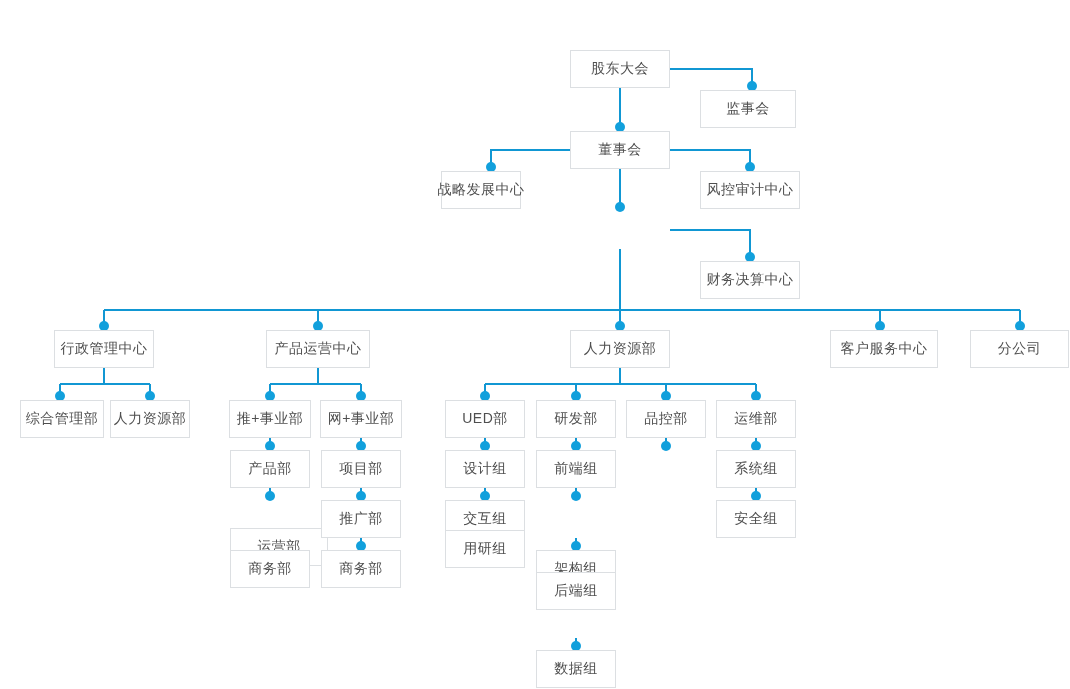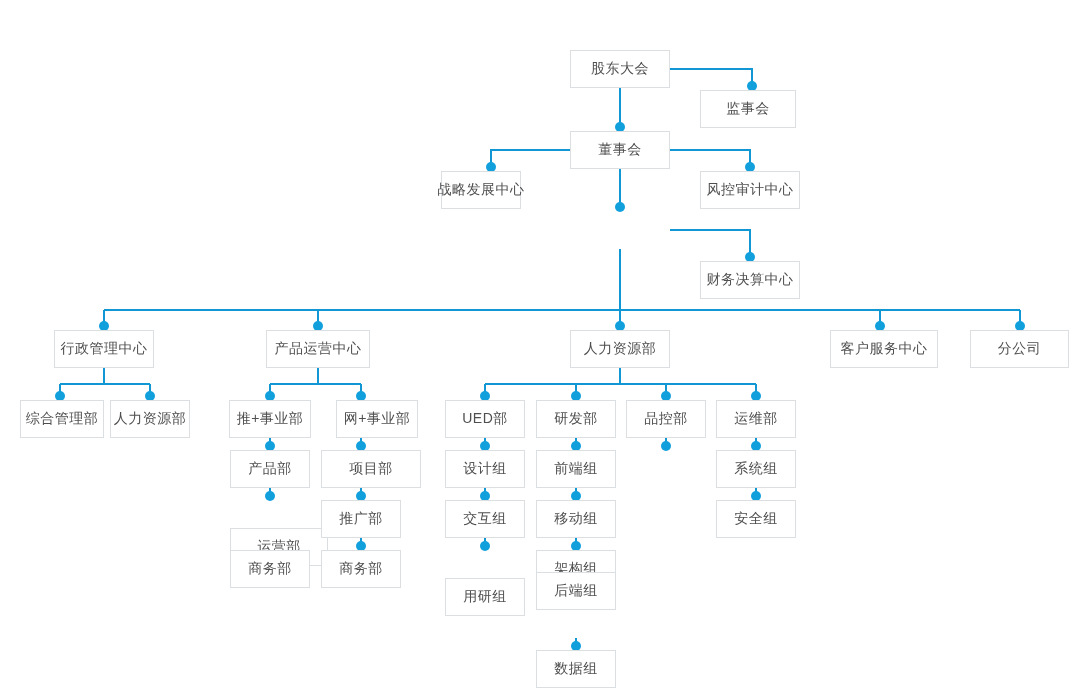--- a/index.html
+++ b/index.html
@@ -128,39 +128,38 @@
 
   <div class="node" style="left:54px;top:330px;width:100px">行政管理中心</div>
   <div class="node" style="left:266px;top:330px;width:104px">产品运营中心</div>
   <div class="node" style="left:570px;top:330px;width:100px">人力资源部</div>
   <div class="node" style="left:830px;top:330px;width:108px">客户服务中心</div>
   <div class="node" style="left:970px;top:330px;width:99px">分公司</div>
 
   <div class="node" style="left:20px;top:400px;width:84px">综合管理部</div>
   <div class="node" style="left:110px;top:400px;width:80px">人力资源部</div>
   <div class="node" style="left:229px;top:400px;width:82px">推+事业部</div>
-  <div class="node" style="left:336px;top:400px;width:82px">网+事业部</div>
+  <div class="node" style="left:320px;top:400px;width:82px">网+事业部</div>
   <div class="node" style="left:445px;top:400px;width:80px">UED部</div>
   <div class="node" style="left:536px;top:400px;width:80px">研发部</div>
   <div class="node" style="left:626px;top:400px;width:80px">品控部</div>
   <div class="node" style="left:716px;top:400px;width:80px">运维部</div>
 
   <div class="node" style="left:230px;top:450px;width:80px">产品部</div>
-  <div class="node" style="left:321px;top:450px;width:100px">项目部</div>
+  <div class="node" style="left:321px;top:450px;width:80px">项目部</div>
   <div class="node" style="left:445px;top:450px;width:80px">设计组</div>
   <div class="node" style="left:536px;top:450px;width:80px">前端组</div>
   <div class="node" style="left:716px;top:450px;width:80px">系统组</div>
 
   <div class="node" style="left:230px;top:528px;width:98px">运营部</div>
   <div class="node" style="left:321px;top:500px;width:80px">推广部</div>
   <div class="node" style="left:445px;top:500px;width:80px">交互组</div>
-  <div class="node" style="left:536px;top:500px;width:80px">移动组</div>
   <div class="node" style="left:716px;top:500px;width:80px">安全组</div>
 
   <div class="node" style="left:230px;top:550px;width:80px">商务部</div>
   <div class="node" style="left:321px;top:550px;width:80px">商务部</div>
-  <div class="node" style="left:445px;top:578px;width:80px">用研组</div>
+  <div class="node" style="left:445px;top:530px;width:80px">用研组</div>
   <div class="node" style="left:536px;top:550px;width:80px">架构组</div>
 
   <div class="node" style="left:536px;top:572px;width:80px">后端组</div>
   <div class="node" style="left:536px;top:650px;width:80px">数据组</div>
 
 </div>
 
 </body></html>

